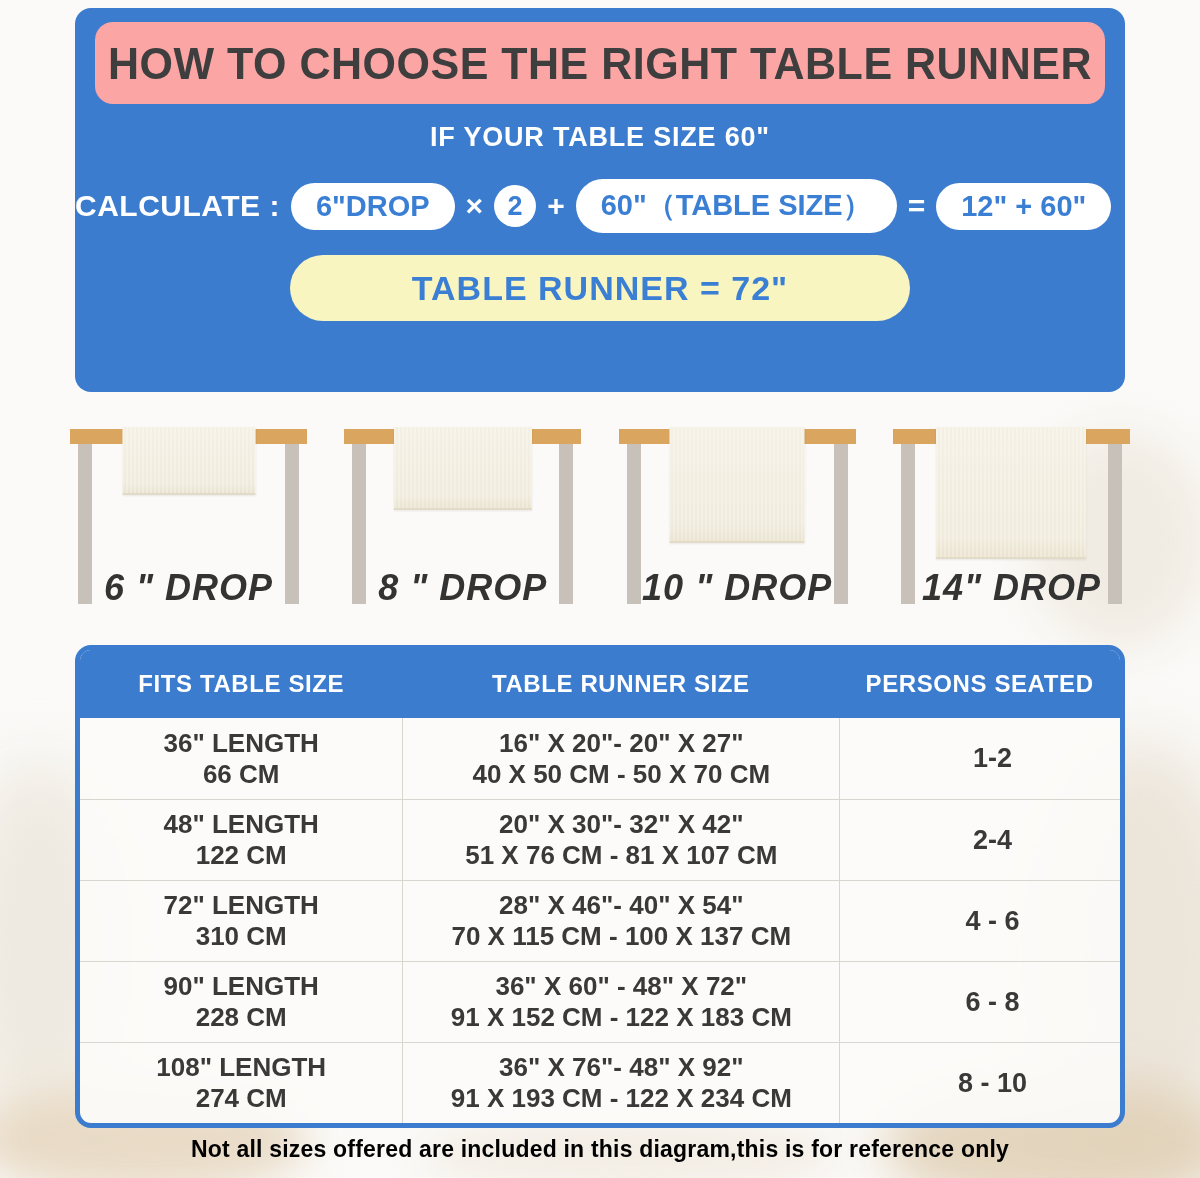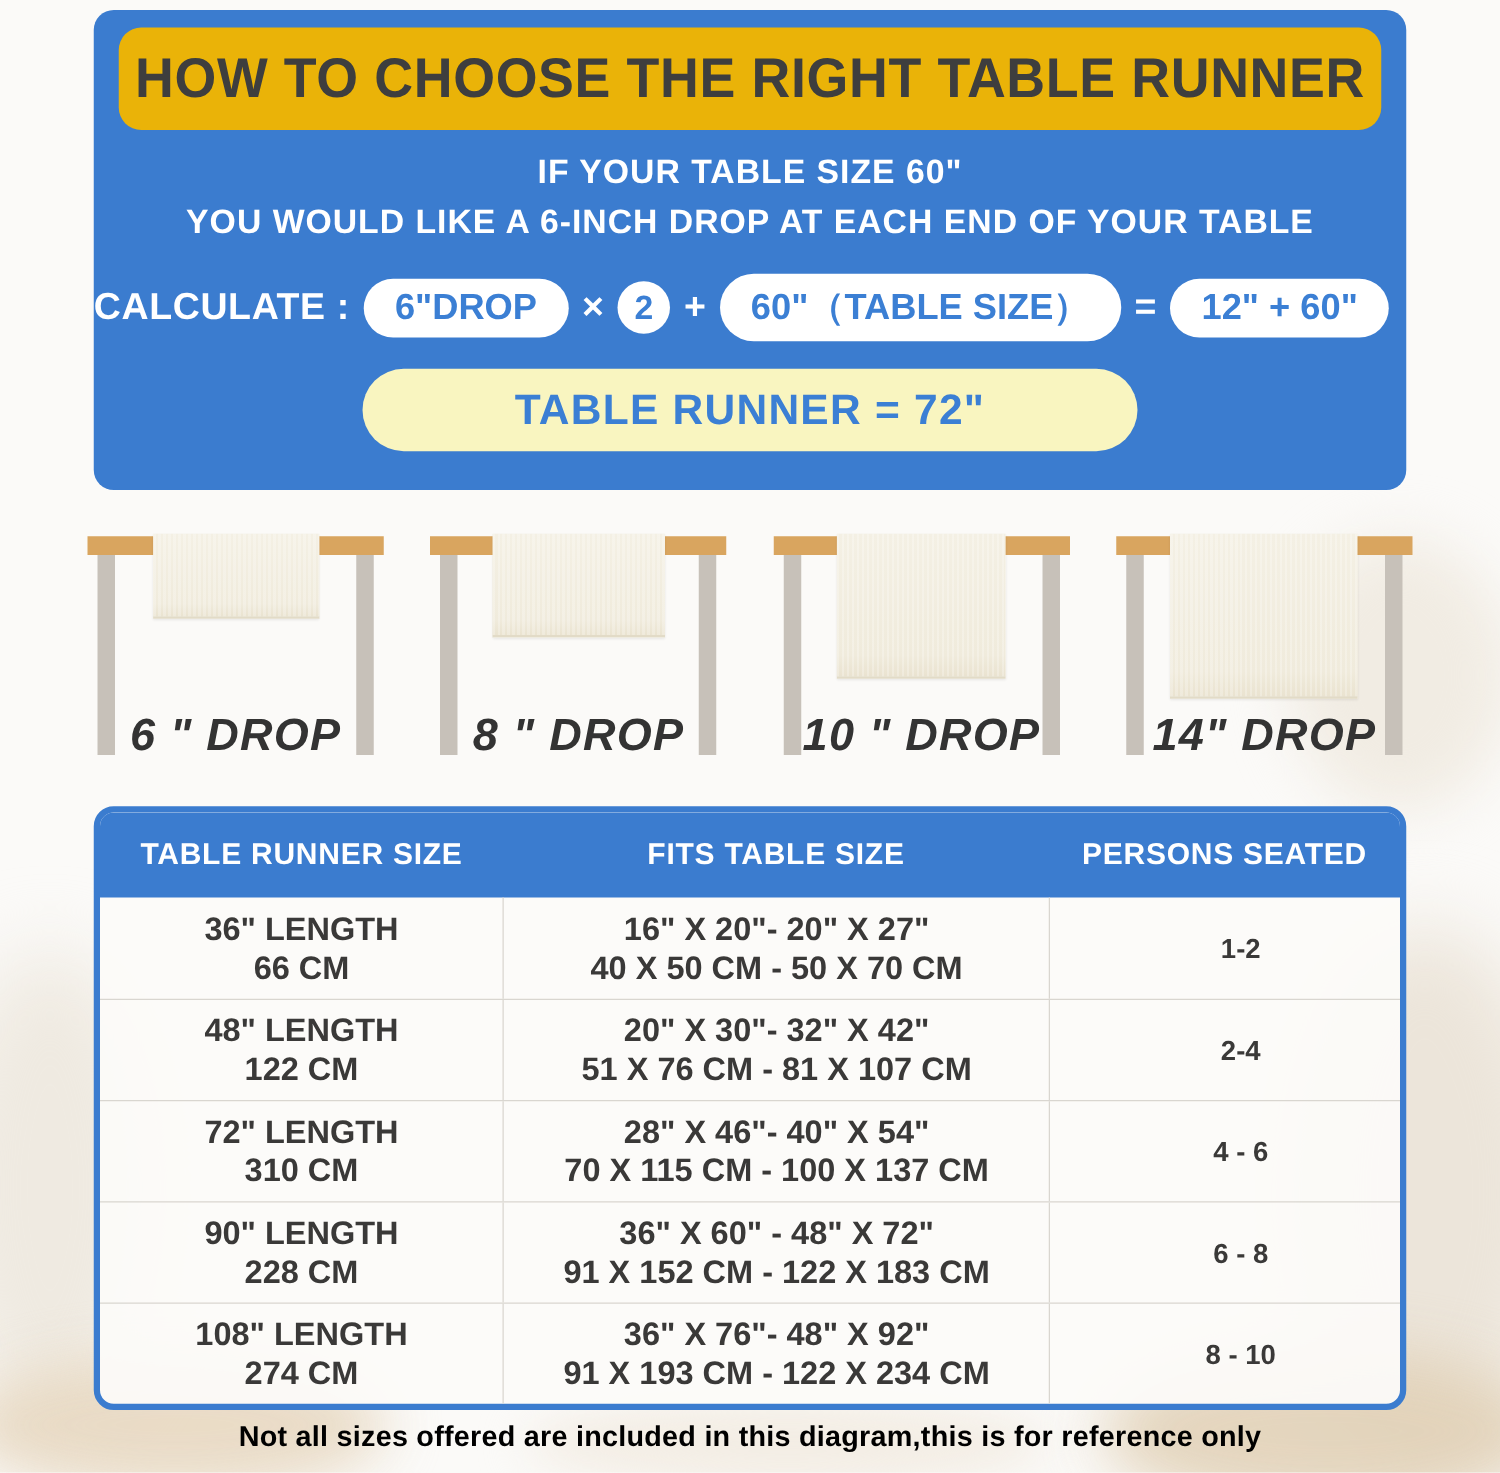--- a/index.html
+++ b/index.html
@@ -20,21 +20,21 @@
   .b6 { left:420px;  top:1120px; width:420px; height:70px;  background:#f3ede4; filter:blur(18px); }
 
   .layer { position:absolute; z-index:1; }
 
   
   .top-panel {
     left:75px; top:8px; width:1050px; height:384px;
     background:#3b7ccf; border-radius:16px;
   }
   .title-box {
-    margin:14px 20px 0; height:82px; background:#eab308; border-radius:18px;
+    margin:14px 20px 0; height:82px; background:#fca5a5; border-radius:18px;
     display:flex; align-items:center; justify-content:center;
   }
   .poster-title {
     font-size:43px; font-weight:800; color:#3e3e3e; letter-spacing:.5px;
     white-space:nowrap; transform:scaleY(1.04);
   }
   .subtitle { text-align:center; color:#ffffff; font-weight:600; letter-spacing:.8px; }
   .subtitle.s1 { margin-top:18px; font-size:27px; }
   .subtitle.s2 { margin-top:9px;  font-size:27px; }
 
@@ -98,21 +98,21 @@
   .chart-header span {
     text-align:center; color:#ffffff; font-weight:800; font-size:24px; letter-spacing:.6px;
   }
   .chart-row { display:grid; grid-template-columns:31% 42% 27%; height:81px; }
   .chart-row + .chart-row { border-top:1px solid #d9d6d0; }
   .cell {
     display:flex; flex-direction:column; justify-content:center; align-items:center;
     font-weight:700; color:#3a3938; font-size:26px; line-height:31px; text-align:center;
   }
   .cell.mid, .cell.last { border-left:1px solid #d9d6d0; }
-  .cell.last { font-size:22px;padding-left:25px; }
+  .cell.last { font-size:27px;padding-left:25px; }
 
   .footnote {
     left:0; top:1136px; width:100%; text-align:center;
     font-weight:700; font-size:23px; color:#000000; letter-spacing:.2px;
   }
 </style>
 </head>
 <body>
 
 <div class="bgblob b4"></div>
@@ -120,21 +120,20 @@
 <div class="bgblob b5"></div>
 <div class="bgblob b1"></div>
 <div class="bgblob b2"></div>
 <div class="bgblob b6"></div>
 
 <div class="layer top-panel">
   <div class="title-box">
     <div class="poster-title">HOW TO CHOOSE THE RIGHT TABLE RUNNER</div>
   </div>
   <div class="subtitle s1">IF YOUR TABLE SIZE 60"</div>
-  <div class="subtitle s2">YOU WOULD LIKE A 6-INCH DROP AT EACH END OF YOUR TABLE</div>
 
   <div class="calc-row">
     <span class="calc-label">CALCULATE :</span>
     <span class="pill">6"DROP</span>
     <span class="op">×</span>
     <span class="mult-badge">2</span>
     <span class="op">+</span>
     <span class="pill">60"（TABLE SIZE）</span>
     <span class="op">=</span>
     <span class="pill">12" + 60"</span>
@@ -169,22 +168,22 @@
     <div class="tabletop"></div>
     <div class="leg l"></div>
     <div class="leg r"></div>
     <div class="runner r4"></div>
     <div class="drop-label">14" DROP</div>
   </div>
 </div>
 
 <div class="layer size-chart">
   <div class="chart-header">
+    <span>FITS TABLE SIZE</span>
     <span>TABLE RUNNER SIZE</span>
-    <span>FITS TABLE SIZE</span>
     <span>PERSONS SEATED</span>
   </div>
 
   <div class="chart-row">
     <div class="cell">
       <div>36" LENGTH</div>
       <div>66 CM</div>
     </div>
     <div class="cell mid">
       <div>16" X 20"- 20" X 27"</div>

